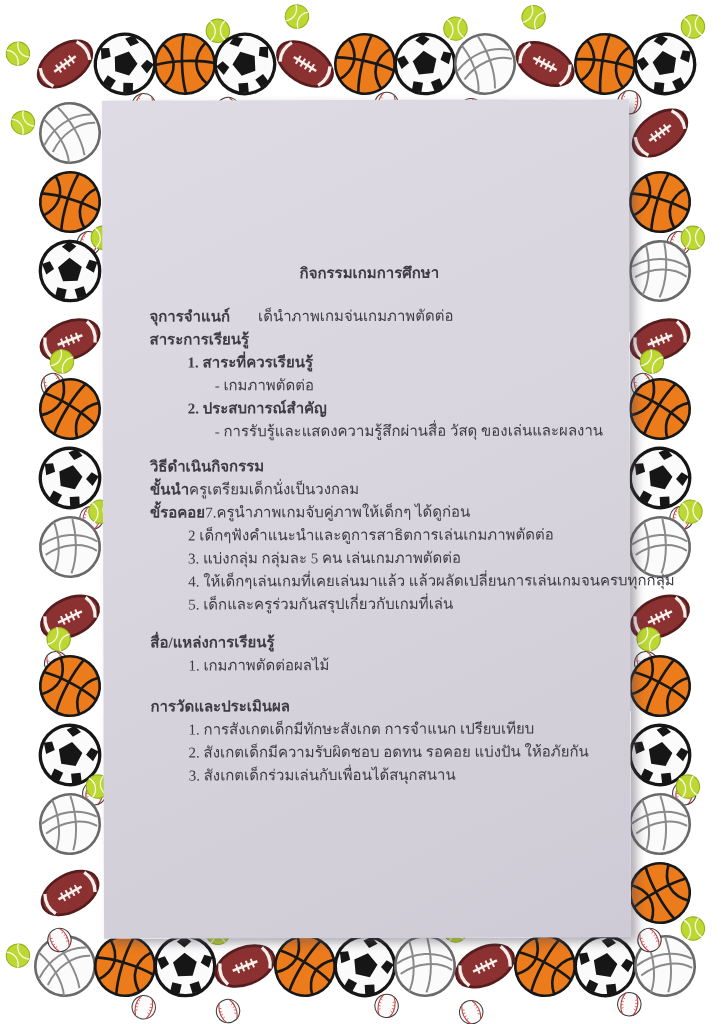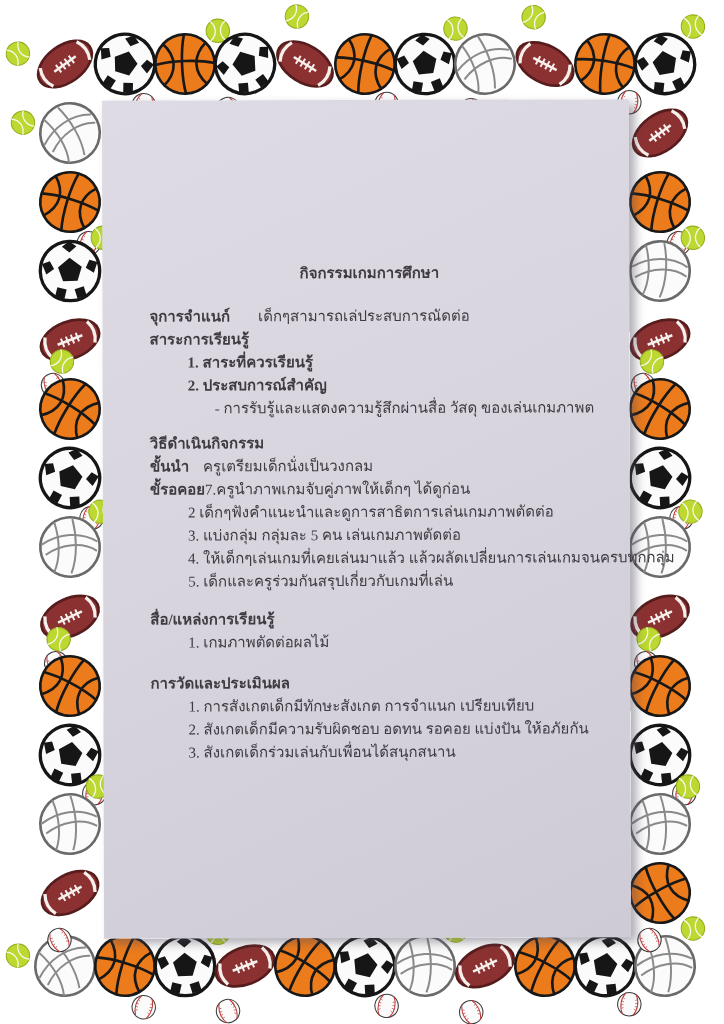--- a/index.html
+++ b/index.html
@@ -832,28 +832,29 @@
           </svg>
         </div>
       </div>
     </div>
 </div>
 
 <div class="paper">
   <div class="doc">
     <div class="title">กิจกรรมเกมการศึกษา</div>
     <div id="doc-lines">
-        <div class="line l0" style="color: rgb(62, 59, 66);"><span class="bold">จุการจำแนก์</span><span style="margin-left: 28px;">เด็กๆสามารถเล่ประสบการณัดต่อ</span></div>
+        <div class="line l0" style="color: rgb(62, 59, 66);"><span class="bold">จุการจำแนก์</span><span style="margin-left: 28px;">เด็นำภาพเกมจ่นเกมภาพตัดต่อ</span></div>
         <div class="line l0 bold" style="color: rgb(62, 59, 66);">สาระการเรียนรู้</div>
         <div class="line l1 bold" style="color: rgb(62, 59, 66);">1. สาระที่ควรเรียนรู้</div>
+        <div class="line l2" style="color: rgb(62, 59, 66);">- เกมภาพตัดต่อ</div>
         <div class="line l1 bold" style="color: rgb(62, 59, 66);">2. ประสบการณ์สำคัญ</div>
-        <div class="line l2" style="color: rgb(62, 59, 66);">- การรับรู้และแสดงความรู้สึกผ่านสื่อ วัสดุ ของเล่นเกมภาพต</div>
+        <div class="line l2" style="color: rgb(62, 59, 66);">- การรับรู้และแสดงความรู้สึกผ่านสื่อ วัสดุ ของเล่นและผลงาน</div>
         <div style="height: 12px;"></div>
         <div class="line l0 bold" style="color: rgb(62, 59, 66);">วิธีดำเนินกิจกรรม</div>
-        <div class="line l0" style="color: rgb(62, 59, 66);"><span class="bold">ขั้นนำ</span><span style="margin-left: 14px;">ครูเตรียมเด็กนั่งเป็นวงกลม</span></div>
+        <div class="line l0" style="color: rgb(62, 59, 66);"><span class="bold">ขั้นนำ</span><span style="margin-left: 0;">ครูเตรียมเด็กนั่งเป็นวงกลม</span></div>
         <div class="line l0" style="color: rgb(62, 59, 66);"><span class="bold">ขั้รอคอย</span><span style="margin-left: 0px;">7.ครูนำภาพเกมจับคู่ภาพให้เด็กๆ ได้ดูก่อน</span></div>
         <div class="line l1" style="color: rgb(62, 59, 66);">2 เด็กๆฟังคำแนะนำและดูการสาธิตการเล่นเกมภาพตัดต่อ</div>
         <div class="line l1" style="color: rgb(62, 59, 66);">3. แบ่งกลุ่ม กลุ่มละ 5 คน เล่นเกมภาพตัดต่อ</div>
         <div class="line l1" style="color: rgb(62, 59, 66);">4. ให้เด็กๆเล่นเกมที่เคยเล่นมาแล้ว แล้วผลัดเปลี่ยนการเล่นเกมจนครบทุกกลุ่ม</div>
         <div class="line l1" style="color: rgb(62, 59, 66);">5. เด็กและครูร่วมกันสรุปเกี่ยวกับเกมที่เล่น</div>
         <div style="height: 15px;"></div>
         <div class="line l0 bold" style="color: rgb(62, 59, 66);">สื่อ/แหล่งการเรียนรู้</div>
         <div class="line l1" style="color: rgb(62, 59, 66);">1. เกมภาพตัดต่อผลไม้</div>
         <div style="height: 18px;"></div>
         <div class="line l0 bold" style="color: rgb(62, 59, 66);">การวัดและประเมินผล</div>

